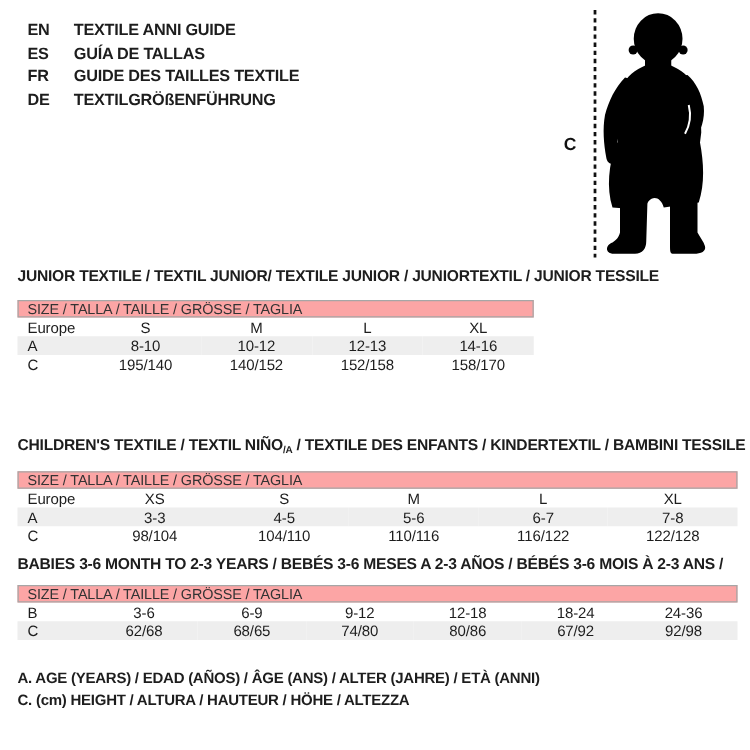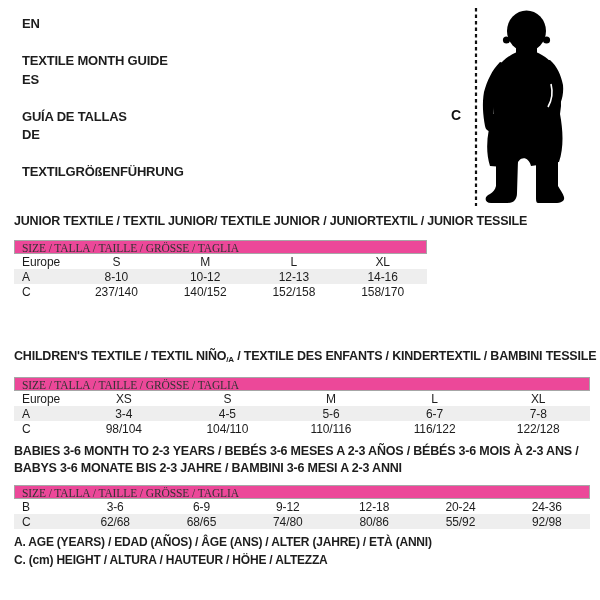--- a/index.html
+++ b/index.html
@@ -6,65 +6,69 @@
   body{
     width:600px;height:600px;background:#ffffff;position:relative;overflow:hidden;
     font-family:"Liberation Sans","DejaVu Sans",sans-serif;
     color:#1d1d1d;
     -webkit-font-smoothing:antialiased;
   }
   .page{position:absolute;inset:0;}
 
   
   .lang-header{position:absolute;top:15px;left:22px;}
-  .lang-row{display:flex;font-size:13px;font-weight:bold;line-height:18.5px;letter-spacing:-0.2px;flex-direction:column;}
+  .lang-row{display:flex;font-size:13px;font-weight:bold;line-height:18.5px;letter-spacing:-0.2px;}
   .lang-code{width:37px;flex:0 0 37px;}
   .lang-title{white-space:nowrap;}
 
   
   .figure{position:absolute;top:0;left:440px;width:160px;height:220px;}
 
   
   .tbl-section{position:absolute;left:14px;}
   .s1{top:215px;width:413px;}
   .s2{top:321px;width:576px;margin-top:29px;}
   .s3{top:419px;width:576px;margin-top:24px;}
   .tbl-title{margin:0;font-size:12.5px;font-weight:bold;letter-spacing:-0.2px;line-height:13px;white-space:nowrap;}
   .s1 .tbl-title{margin-bottom:12px;}
   .s2 .tbl-title{margin-bottom:11px;}
   .s3 .tbl-title{line-height:17px;margin-bottom:8px;}
   .title-sub{font-size:8px;vertical-align:-2px;}
   .size-bar{
-    height:14px;line-height:14px;background:#ec4899;border:1px solid #a6a6a6;box-sizing:border-box;
-    font-size:11.5px;color:#333;padding-left:7px;letter-spacing:-0.1px;font-family:Liberation Serif, serif;
+    height:14px;line-height:14px;background:#fca5a5;border:1px solid #a6a6a6;box-sizing:border-box;
+    font-size:11.5px;color:#333;padding-left:7px;letter-spacing:-0.1px;
   }
   table.size-table{width:100%;border-collapse:collapse;table-layout:fixed;}
   table.size-table td{
     height:15px;padding:0;font-size:12px;text-align:center;color:#1d1d1d;
     letter-spacing:-0.1px;vertical-align:middle;
   }
   table.size-table td.lbl{text-align:left;padding-left:8px;}
   tr.stripe{background:#eeeeee;}
 
   
   .notes{position:absolute;top:534px;left:14px;font-size:12px;font-weight:bold;line-height:17.5px;letter-spacing:-0.2px;}
 </style>
 </head>
 <body>
 
 <div class="page">
 
   <div class="lang-header">
     <div class="lang-row">
       <span class="lang-code">EN</span>
-      <span class="lang-title">TEXTILE MONTH GUIDE</span>
+      <span class="lang-title">TEXTILE ANNI GUIDE</span>
     </div>
     <div class="lang-row">
       <span class="lang-code">ES</span>
       <span class="lang-title">GUÍA DE TALLAS</span>
+    </div>
+    <div class="lang-row">
+      <span class="lang-code">FR</span>
+      <span class="lang-title">GUIDE DES TAILLES TEXTILE</span>
     </div>
     <div class="lang-row">
       <span class="lang-code">DE</span>
       <span class="lang-title">TEXTILGRÖßENFÜHRUNG</span>
     </div>
   </div>
 
   <div class="figure">
     <svg viewBox="0 0 160 220" width="160" height="220" xmlns="http://www.w3.org/2000/svg">
       <line x1="36" y1="8" x2="36" y2="206" stroke="#111111" stroke-width="2.2" stroke-dasharray="3.5 3"></line>
@@ -115,21 +119,21 @@
         </tr>
         <tr class="stripe">
           <td class="lbl">A</td>
           <td>8-10</td>
           <td>10-12</td>
           <td>12-13</td>
           <td>14-16</td>
         </tr>
         <tr>
           <td class="lbl">C</td>
-          <td>237/140</td>
+          <td>195/140</td>
           <td>140/152</td>
           <td>152/158</td>
           <td>158/170</td>
         </tr>
       </tbody>
     </table>
   </section>
 
   <section class="tbl-section s2">
     <h2 class="tbl-title"><span>CHILDREN'S TEXTILE / TEXTIL NIÑO</span><span class="title-sub">/A</span><span> / TEXTILE DES ENFANTS / KINDERTEXTIL / BAMBINI TESSILE</span></h2>
@@ -147,71 +151,70 @@
         <tr>
           <td class="lbl">Europe</td>
           <td>XS</td>
           <td>S</td>
           <td>M</td>
           <td>L</td>
           <td>XL</td>
         </tr>
         <tr class="stripe">
           <td class="lbl">A</td>
-          <td>3-4</td>
+          <td>3-3</td>
           <td>4-5</td>
           <td>5-6</td>
           <td>6-7</td>
           <td>7-8</td>
         </tr>
         <tr>
           <td class="lbl">C</td>
           <td>98/104</td>
           <td>104/110</td>
           <td>110/116</td>
           <td>116/122</td>
           <td>122/128</td>
         </tr>
       </tbody>
     </table>
   </section>
 
   <section class="tbl-section s3">
     <h2 class="tbl-title">
       <div>BABIES 3-6 MONTH TO 2-3 YEARS / BEBÉS 3-6 MESES A 2-3 AÑOS / BÉBÉS 3-6 MOIS À 2-3 ANS /</div>
-      <div>BABYS 3-6 MONATE BIS 2-3 JAHRE / BAMBINI 3-6 MESI A 2-3 ANNI</div>
     </h2>
     <div class="size-bar">SIZE / TALLA / TAILLE / GRÖSSE / TAGLIA</div>
     <table class="size-table">
       <colgroup>
           <col style="width:58px">
           <col>
           <col>
           <col>
           <col>
           <col>
           <col>
         </colgroup>
       <tbody>
         <tr>
           <td class="lbl">B</td>
           <td>3-6</td>
           <td>6-9</td>
           <td>9-12</td>
           <td>12-18</td>
-          <td>20-24</td>
+          <td>18-24</td>
           <td>24-36</td>
         </tr>
         <tr class="stripe">
           <td class="lbl">C</td>
           <td>62/68</td>
           <td>68/65</td>
           <td>74/80</td>
           <td>80/86</td>
-          <td>55/92</td>
+          <td>67/92</td>
           <td>92/98</td>
         </tr>
       </tbody>
     </table>
   </section>
 
   <div class="notes">
     <div>A. AGE (YEARS) / EDAD (AÑOS) / ÂGE (ANS) / ALTER (JAHRE) / ETÀ (ANNI)</div>
     <div>C. (cm) HEIGHT / ALTURA / HAUTEUR / HÖHE / ALTEZZA</div>
   </div>

